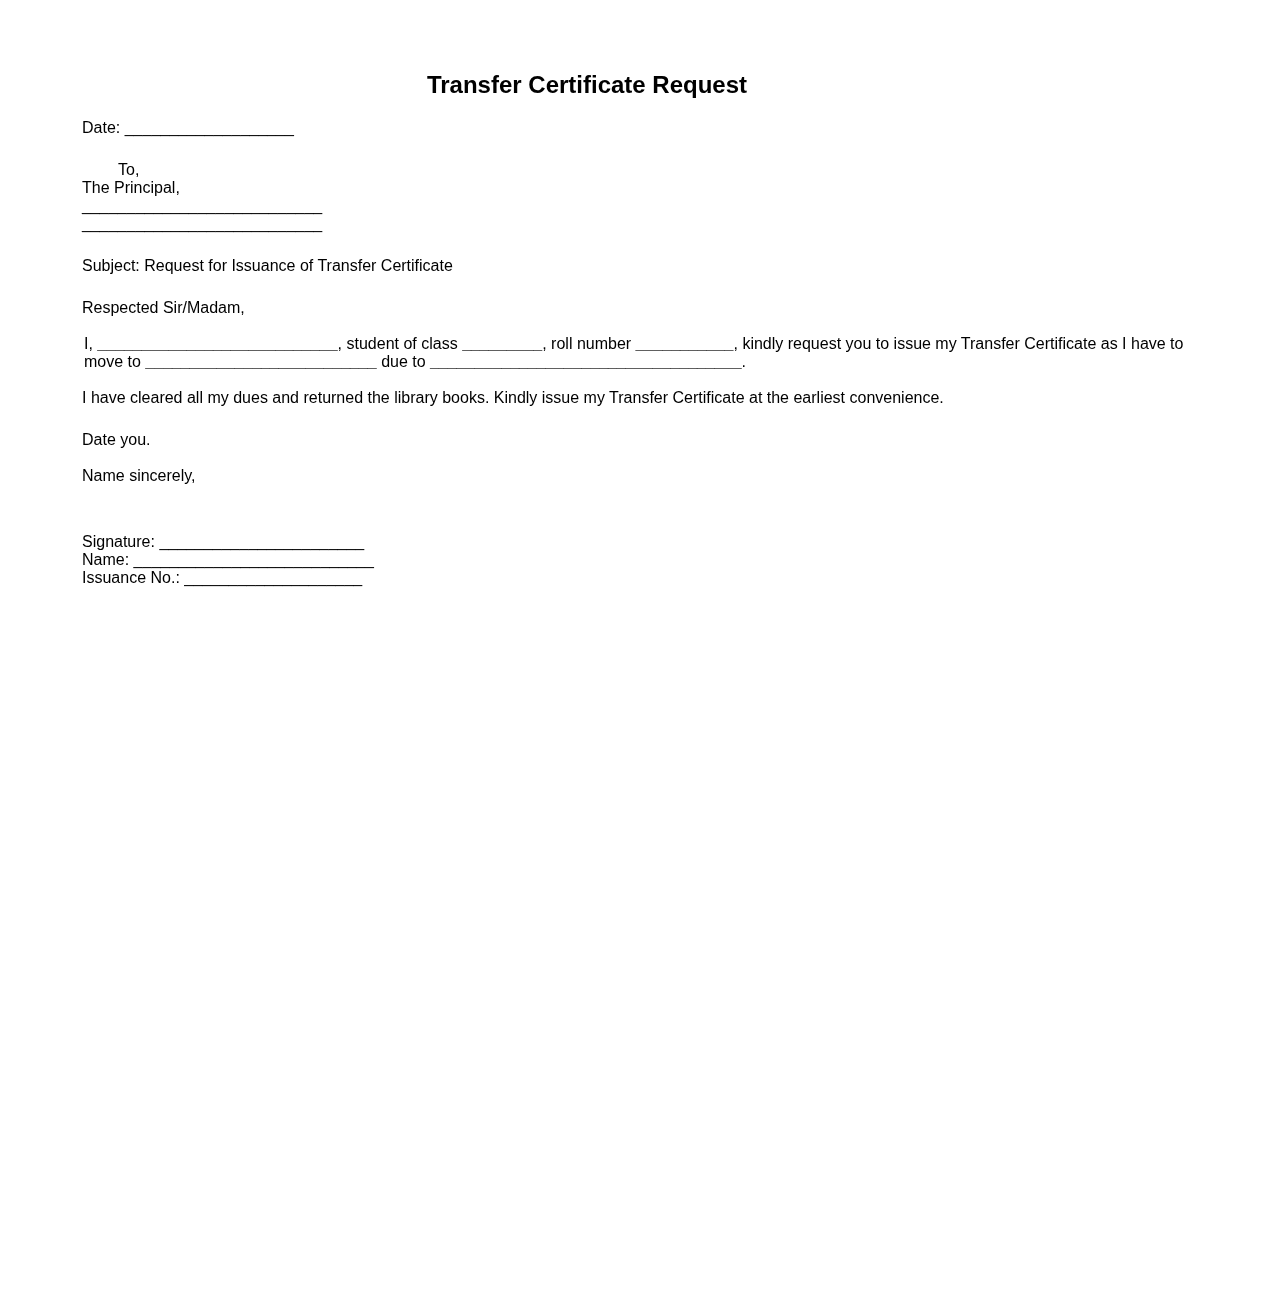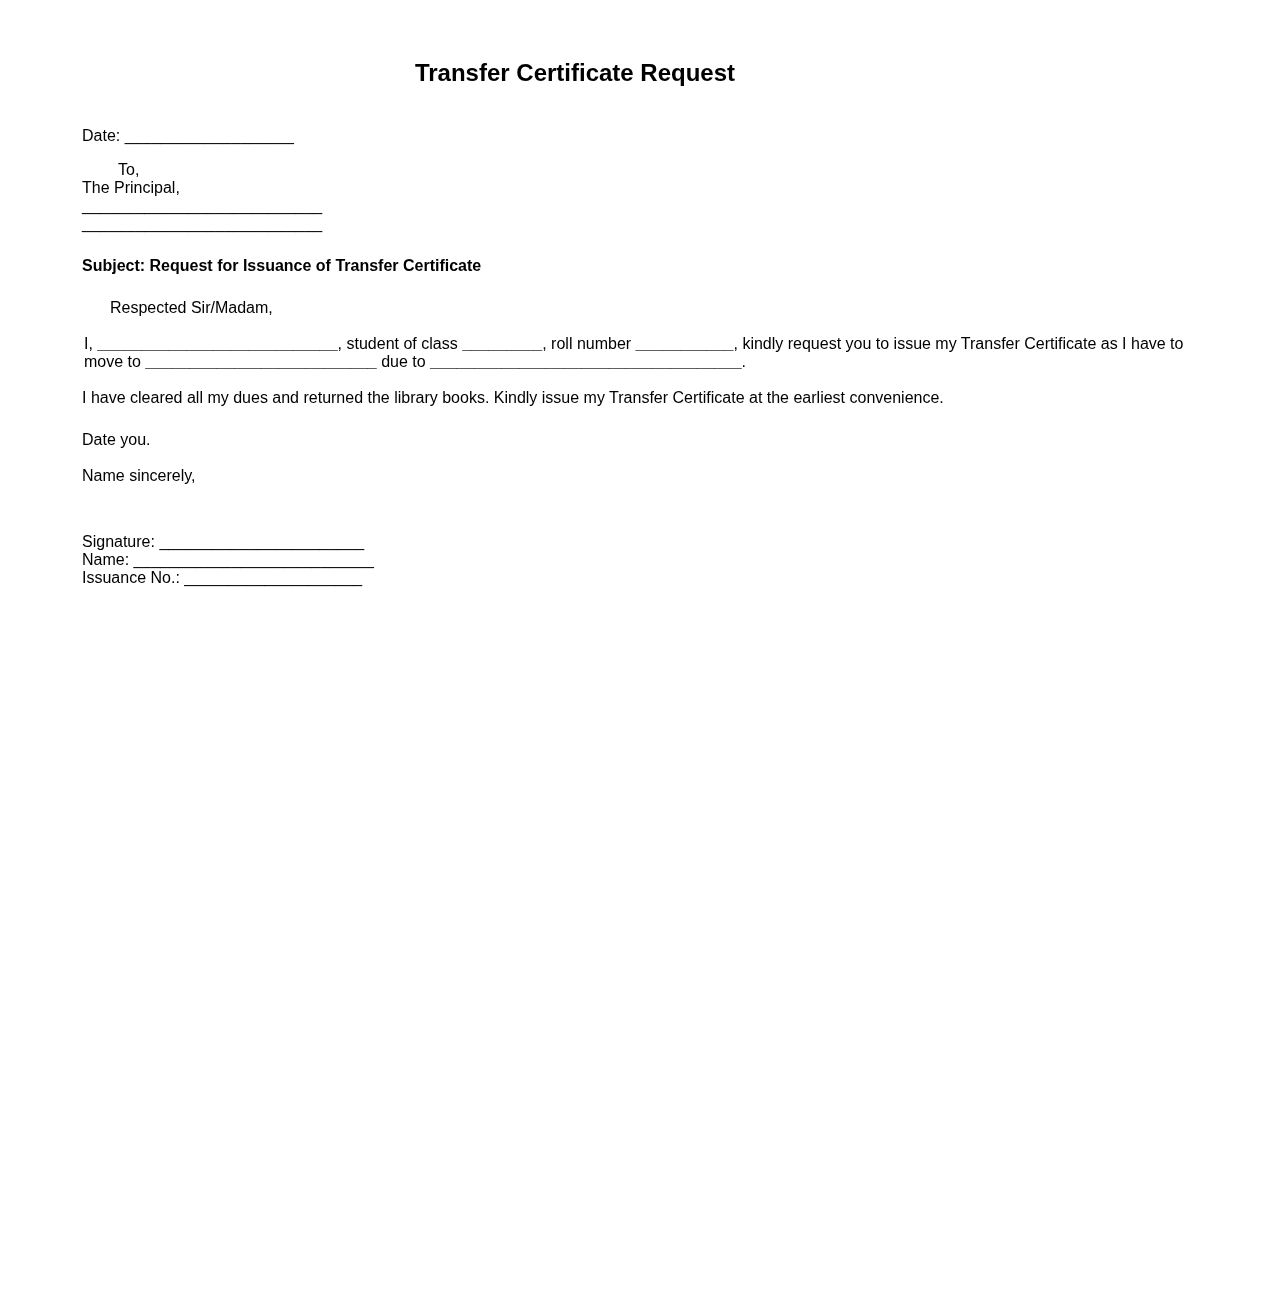--- a/index.html
+++ b/index.html
@@ -1,42 +1,42 @@
 <!DOCTYPE html>
 <html><head>
 <meta charset="utf-8">
 <style>
   html, body { margin: 0; padding: 0; background: #ffffff; }
   body { width: 1278px; height: 1300px; font-family: "Liberation Sans", sans-serif; color: #000; font-size: 16px; }
   .page { position: relative; padding: 0 82px; }
-  .title { position: absolute; top: 58px; left: 0; width: 1150px; text-align: center; font-size: 24px; font-weight: bold; margin: 0; line-height: 30px; }
+  .title { position: absolute; top: 58px; left: 0; width: 1150px; text-align: center; font-size: 24px; font-weight: bold; margin: 12px; line-height: 30px; }
   .line { position: absolute; left: 82px; line-height: 18px; white-space: nowrap; }
-  .subject { font-weight: bold; }
+  .subject { font-weight: normal; }
   .para { position: absolute; left: 84px; width: 1110px; line-height: 18px; }
   b.blank { font-weight: bold; }
 </style>
 </head>
 <body>
 
 <div class="page">
   <h1 class="title">Transfer Certificate Request</h1>
 
-  <div class="line" style="top:127px;">
+  <div class="line" style="top:119px;">
     <span>Date:</span>
     <span>___________________</span>
   </div>
 
   <div class="line" style="top:161px;margin-left:36px;">To,</div>
   <div class="line" style="top:179px;">The Principal,</div>
   <div class="line" style="top:197px;">___________________________</div>
   <div class="line" style="top:215px;">___________________________</div>
 
   <div class="line subject" style="top:257px;">Subject: Request for Issuance of Transfer Certificate</div>
 
-  <div class="line" style="top:299px;margin-left:28px;">Respected Sir/Madam,</div>
+  <div class="line" style="top:299px;">Respected Sir/Madam,</div>
 
   <div class="para" style="top:335px;"><span>I, </span><b class="blank">___________________________</b><span>, student of class </span><b class="blank">_________</b><span>, roll number </span><b class="blank">___________</b><span>, kindly request you to issue my Transfer Certificate as I have to move to </span><b class="blank">__________________________</b><span> due to </span><b class="blank">___________________________________</b><span>.</span></div>
 
   <div class="line" style="top:389px;">I have cleared all my dues and returned the library books. Kindly issue my Transfer Certificate at the earliest convenience.</div>
 
   <div class="line" style="top:431px;">Date you.</div>
   <div class="line" style="top:467px;">Name sincerely,</div>
 
   <div class="line" style="top:533px;">
     <span>Signature:</span>

